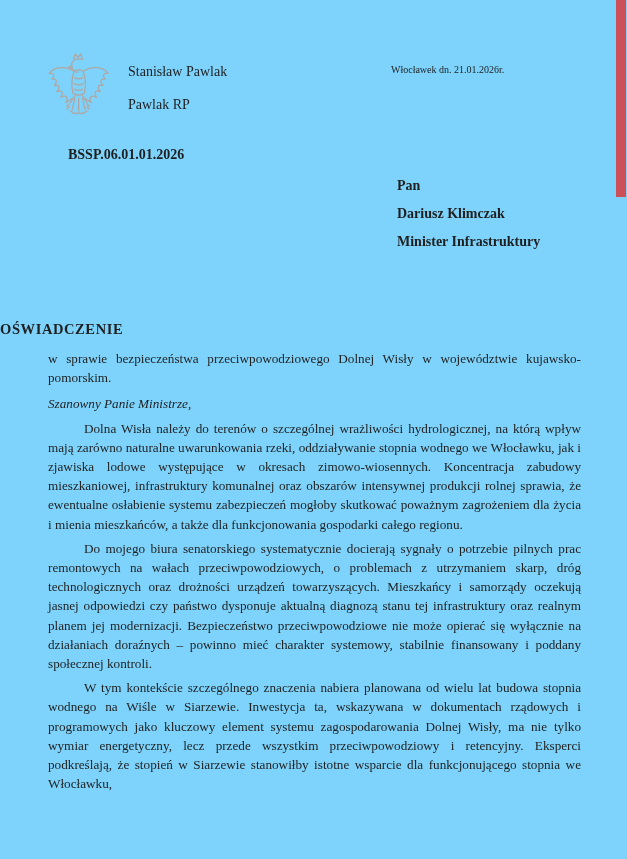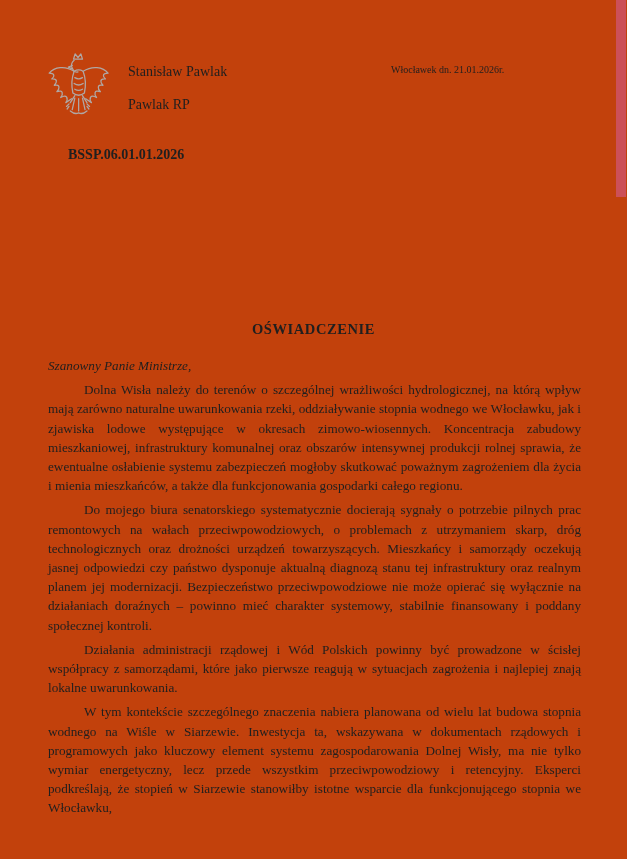--- a/index.html
+++ b/index.html
@@ -1,20 +1,20 @@
 <!DOCTYPE html>
 <html><head>
 <meta charset="utf-8">
 <style>
   html, body { margin: 0; padding: 0; background: #ffffff; }
   .page {
     position: relative;
     width: 627px;
     height: 859px;
-    background: #c2410c;
+    background: #7dd3fc;
     font-family: "Liberation Serif", serif;
     color: #1f1f1f;
     overflow: hidden;
   }
   .red-bar {
     position: absolute;
     top: 0;
     right: 1px;
     width: 10px;
     height: 197px;
@@ -58,21 +58,20 @@
     top: 177px;
     font-size: 14px;
     font-weight: 700;
   }
   .recipient div { margin-bottom: 11px; line-height: 17px; }
   .heading {
     position: absolute;
     left: 0;
     top: 321px;
     width: 100%;
-    text-align: center;
     font-size: 14.5px;
     font-weight: 700;
     letter-spacing: 0.6px;
   }
   .content {
     position: absolute;
     left: 48px;
     top: 349px;
     width: 533px;
     font-size: 13.2px;
@@ -123,24 +122,29 @@
         <path d="M36 81 l-4 4 m4 0 l-3 4 M64 81 l4 4 m-4 0 l3 4"></path>
       </g>
     </svg>
   </div>
 
   <div class="sender-name">Stanisław Pawlak</div>
   <div class="sender-title">Pawlak RP</div>
   <div class="place-date">Włocławek dn. 21.01.2026r.</div>
   <div class="reference">BSSP.06.01.01.2026</div>
 
+  <div class="recipient">
+    <div>Pan</div>
+    <div>Dariusz Klimczak</div>
+    <div>Minister Infrastruktury</div>
+  </div>
 
   <div class="heading">OŚWIADCZENIE</div>
 
   <div class="content">
+    <p class="subject">w sprawie bezpieczeństwa przeciwpowodziowego Dolnej Wisły w województwie kujawsko-pomorskim.</p>
     <p class="greeting">Szanowny Panie Ministrze,</p>
     <p class="body-par">Dolna Wisła należy do terenów o szczególnej wrażliwości hydrologicznej, na którą wpływ mają zarówno naturalne uwarunkowania rzeki, oddziaływanie stopnia wodnego we Włocławku, jak i zjawiska lodowe występujące w okresach zimowo-wiosennych. Koncentracja zabudowy mieszkaniowej, infrastruktury komunalnej oraz obszarów intensywnej produkcji rolnej sprawia, że ewentualne osłabienie systemu zabezpieczeń mogłoby skutkować poważnym zagrożeniem dla życia i mienia mieszkańców, a także dla funkcjonowania gospodarki całego regionu.</p>
     <p class="body-par">Do mojego biura senatorskiego systematycznie docierają sygnały o potrzebie pilnych prac remontowych na wałach przeciwpowodziowych, o problemach z utrzymaniem skarp, dróg technologicznych oraz drożności urządzeń towarzyszących. Mieszkańcy i samorządy oczekują jasnej odpowiedzi czy państwo dysponuje aktualną diagnozą stanu tej infrastruktury oraz realnym planem jej modernizacji. Bezpieczeństwo przeciwpowodziowe nie może opierać się wyłącznie na działaniach doraźnych – powinno mieć charakter systemowy, stabilnie finansowany i poddany społecznej kontroli.</p>
-    <p class="body-par">Działania administracji rządowej i Wód Polskich powinny być prowadzone w ścisłej współpracy z samorządami, które jako pierwsze reagują w sytuacjach zagrożenia i najlepiej znają lokalne uwarunkowania.</p>
     <p class="body-par">W tym kontekście szczególnego znaczenia nabiera planowana od wielu lat budowa stopnia wodnego na Wiśle w Siarzewie. Inwestycja ta, wskazywana w dokumentach rządowych i programowych jako kluczowy element systemu zagospodarowania Dolnej Wisły, ma nie tylko wymiar energetyczny, lecz przede wszystkim przeciwpowodziowy i retencyjny. Eksperci podkreślają, że stopień w Siarzewie stanowiłby istotne wsparcie dla funkcjonującego stopnia we Włocławku,</p>
   </div>
 
 </div>
 
 </body></html>

